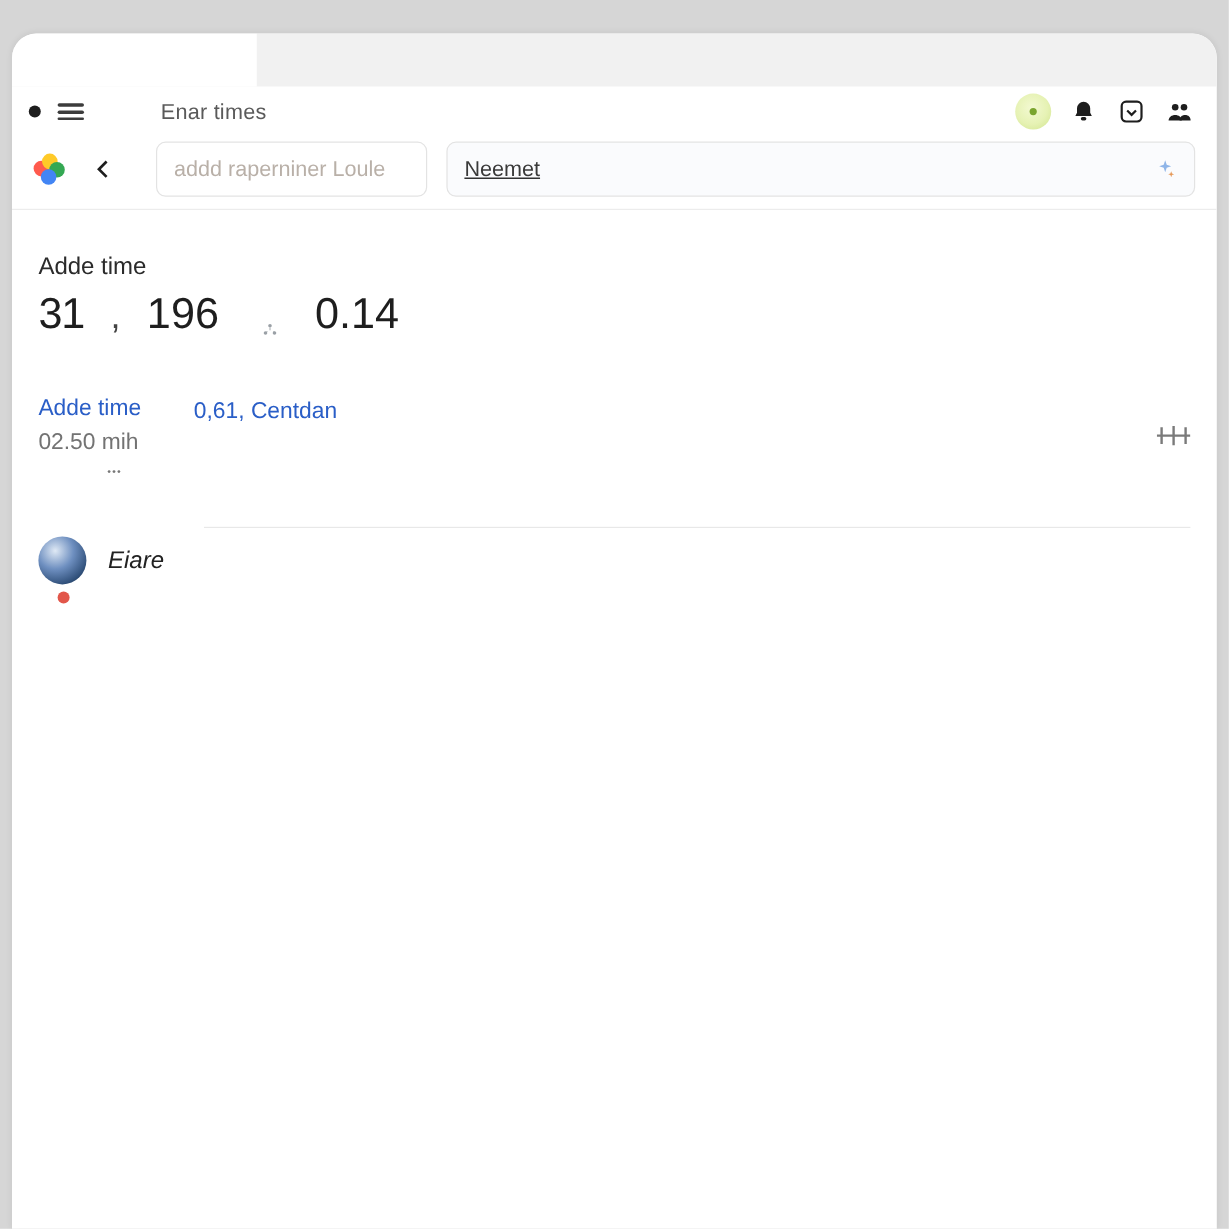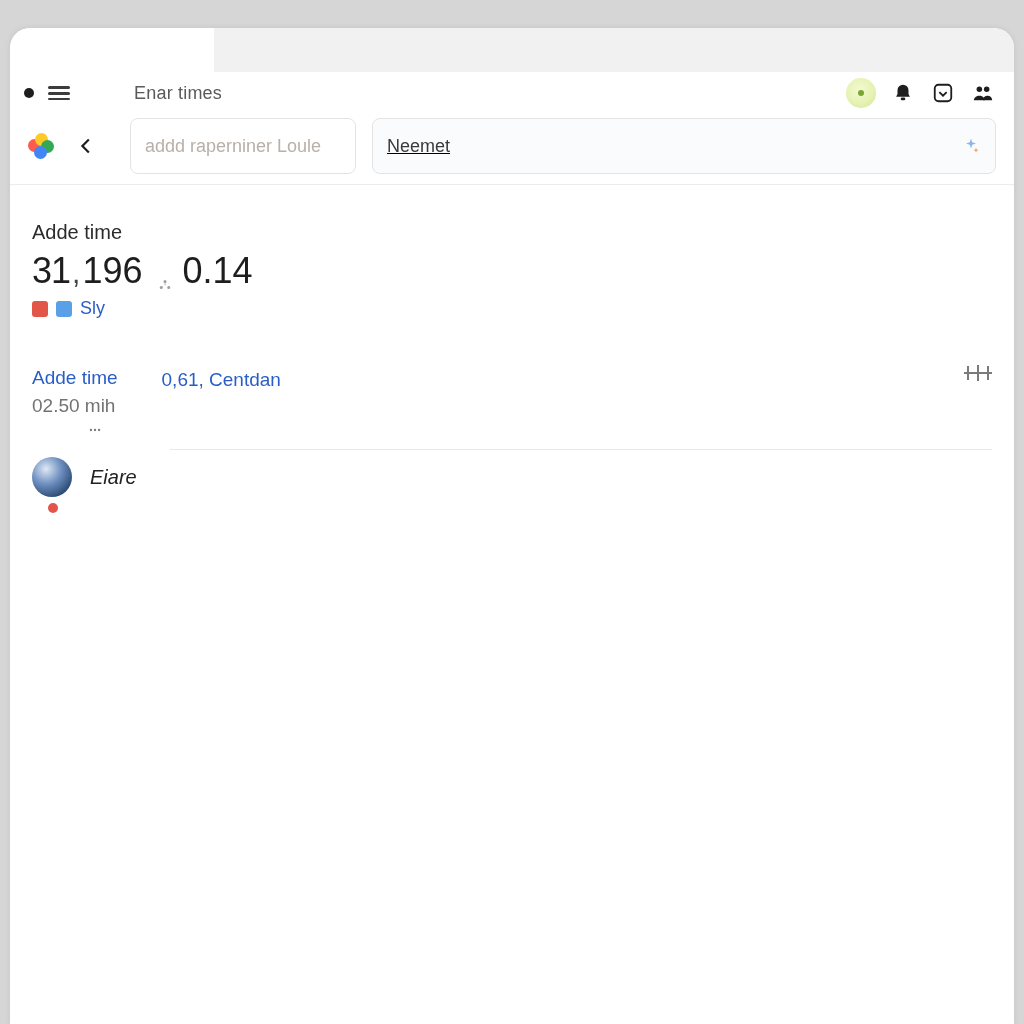--- a/index.html
+++ b/index.html
@@ -80,37 +80,37 @@
   .mc-r { background:#ff5a4d; left:0; top:6px; }
   .mc-y { background:#ffca28; left:7px; top:0; }
   .mc-g { background:#34a853; left:13px; top:7px; }
   .mc-b { background:#4285f4; left:6px; top:13px; }
   .back-arrow {
     width: 26px; height: 26px; display:flex; align-items:center; justify-content:center; color:#1e1e1e;
     margin-left: 8px; margin-right: 18px;
   }
   .back-arrow svg { width:22px; height:22px; stroke:#1e1e1e; stroke-width:2.4; fill:none; }
   .search-field {
-    height: 56px;
+    height: 46px;
     border: 1px solid #e3e3e3;
     border-radius: 8px;
     display:flex; align-items:center;
     padding: 0 14px;
     background:#fff;
   }
   .sf1 { width: 226px; }
   .sf2 { flex:1; margin-left:4px; background:#fafbfd;text-decoration:underline; }
   .search-field .text-1 { color:#b9b0a8; font-size:18px; }
   .search-field .text-2 { color:#3a3a3a; font-size:18px; }
   .sparkle {
     width:20px; height:20px; margin-left:auto; 
   }
   .content { padding: 36px 22px 0 22px; position:relative; }
   .heading { font-size: 20px; color:#2b2b2b; margin-bottom:6px; }
-  .big-row { display:flex; align-items:baseline; gap: 6px; font-size: 36px; color:#1e1e1e; font-weight:400; margin-bottom:2px; }
+  .big-row { display:flex; align-items:baseline; gap: 26px; font-size: 36px; color:#1e1e1e; font-weight:400; margin-bottom:2px; }
   .big-a { letter-spacing: -1px; }
   .tiny-comma { font-size: 30px; color:#444; margin: 0 -4px; }
   .mini-icon { width:18px; height:18px; display:inline-block; align-self:center; margin: 0 2px 0 8px;}
   .mini-icon svg { width:18px; height:18px; }
   .sub-row { display:flex; align-items:center; gap: 10px; font-size:18px; }
   .sub-muted { color:#6a788f; }
   .sub-link { color:#2a5ec7; }
   .chev { width:14px; height:14px; display:inline-block; }
   .chev svg { width:14px; height:14px; stroke:#2a5ec7; stroke-width:2; fill:none; }
   .chip-row { display:flex; align-items:center; gap:8px; margin-top:6px; font-size:18px; }
@@ -223,25 +223,20 @@
       <span class="mini-icon">
         <svg viewBox="0 0 24 24">
             <circle cx="12" cy="6" r="2" fill="#9aa0a6"></circle>
             <circle cx="7" cy="14" r="2" fill="#9aa0a6"></circle>
             <circle cx="17" cy="14" r="2" fill="#9aa0a6"></circle>
             <path d="M12 8v3m-3 1l-1 1m8-1l1 1" stroke="#9aa0a6" stroke-width="1"></path>
           </svg>
       </span>
       <span>0.14</span>
     </div>
-    <div class="chip-row">
-      <span class="sq sq-red"></span>
-      <span class="sq sq-blue"></span>
-      <span class="sly">Sly</span>
-    </div>
 
     <div class="section-2">
       <div class="col-a">
         <div class="blue">Adde time</div>
         <div class="blue2">02.50 mih</div>
         <div class="dots-icon">
           <svg viewBox="0 0 24 24" width="14" height="14">
               <circle cx="5" cy="12" r="2" fill="#777"></circle>
               <circle cx="12" cy="12" r="2" fill="#777"></circle>
               <circle cx="19" cy="12" r="2" fill="#777"></circle>

